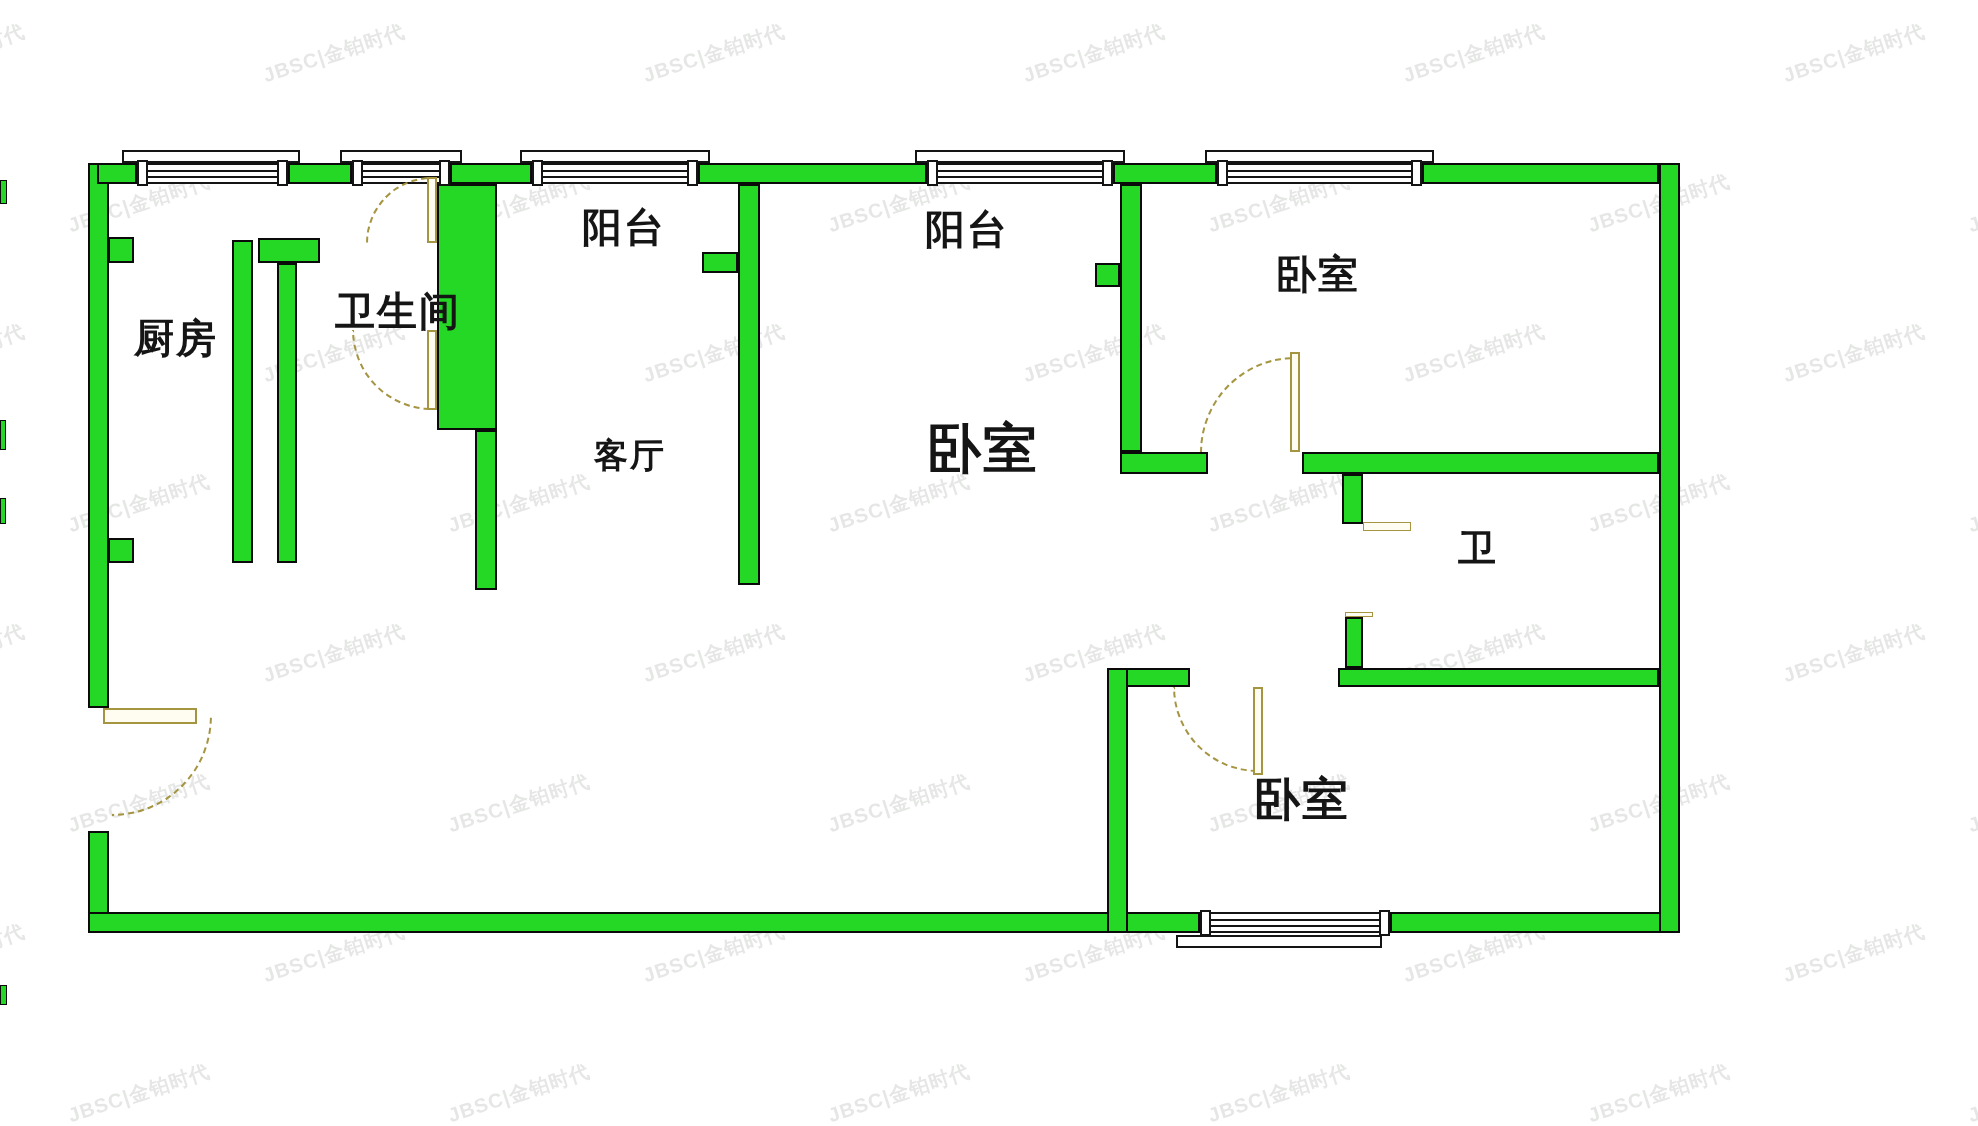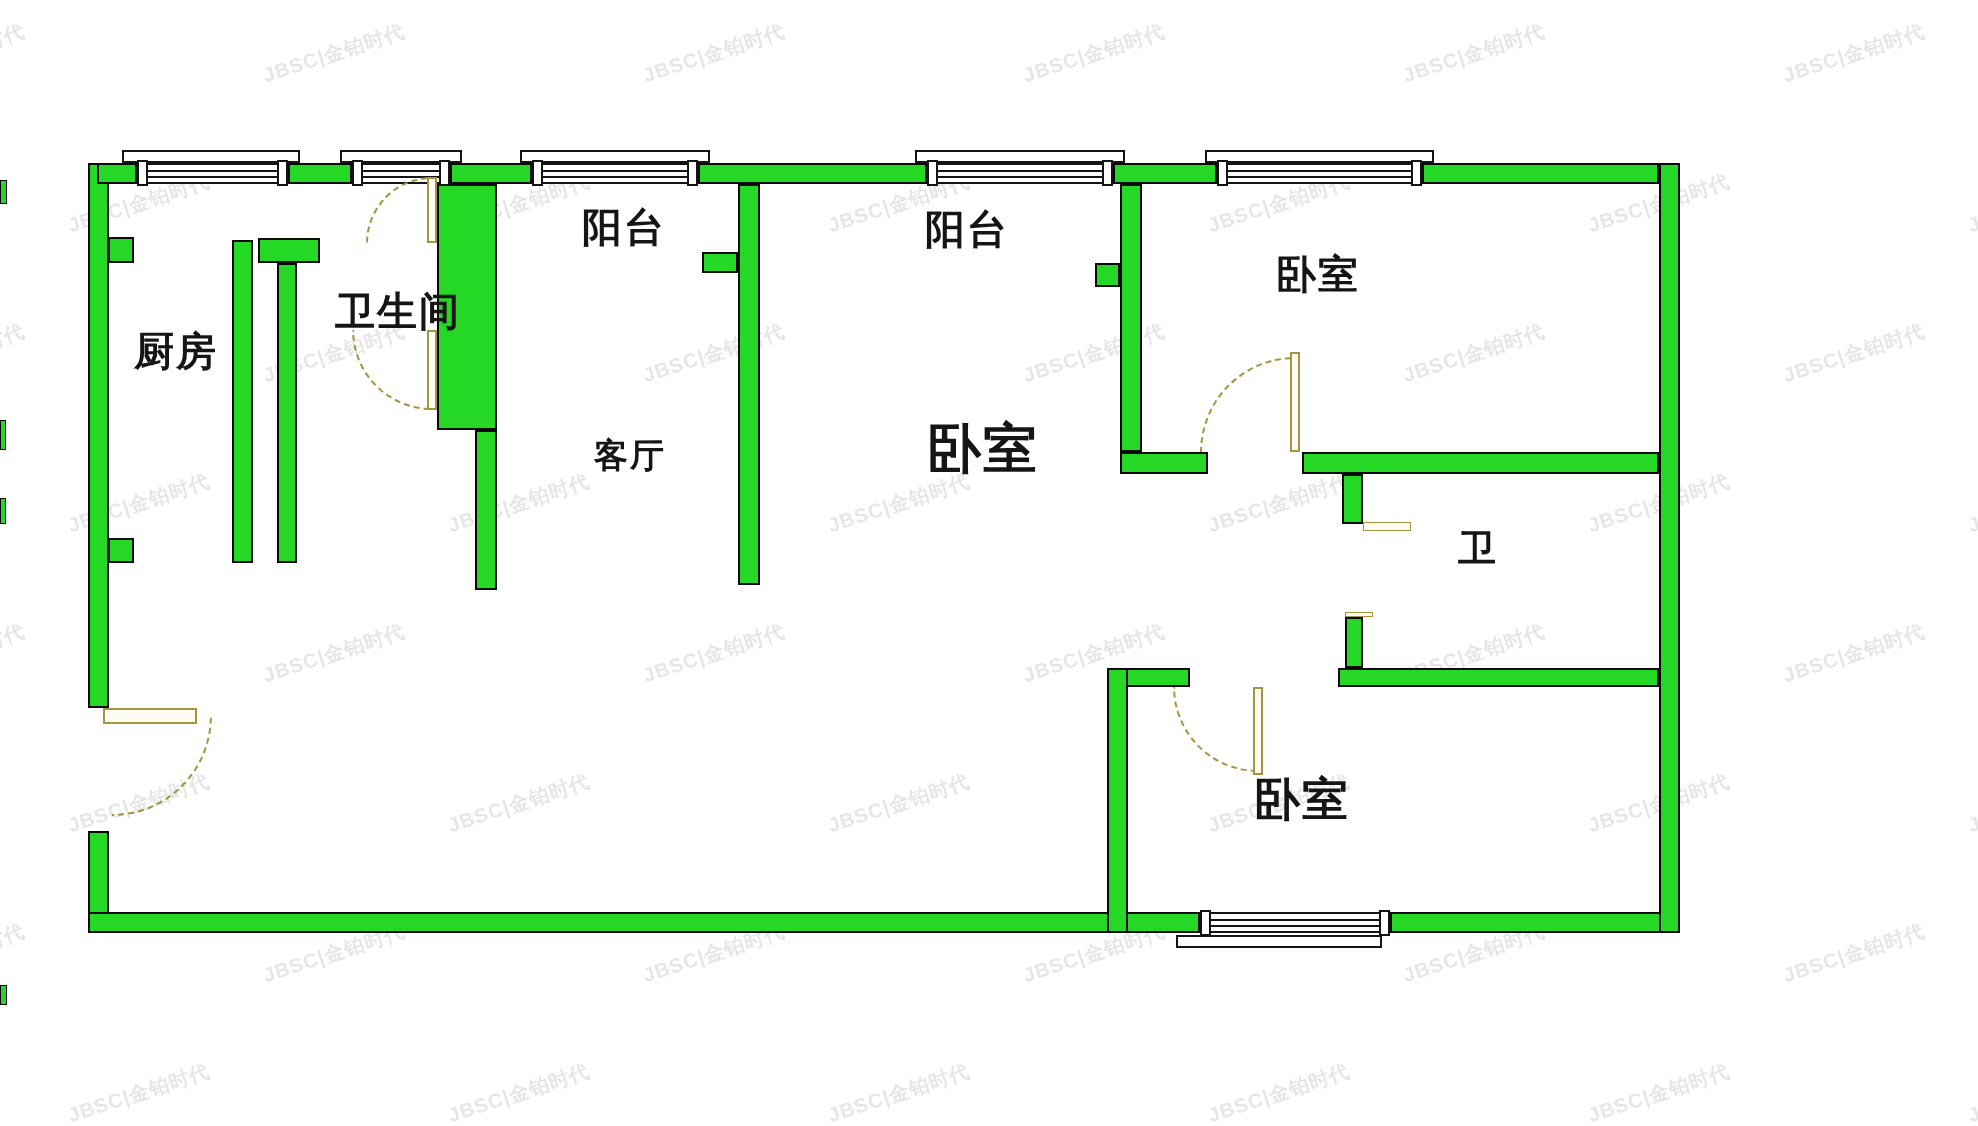--- a/index.html
+++ b/index.html
@@ -136,21 +136,21 @@
     <div class="door-frame" style="left: 427px; top: 177px; width: 10px; height: 66px;"></div>
     <div class="door-arc arc-nw" style="left: 366px; top: 177px; width: 66px; height: 66px;"></div>
     <div class="door-frame" style="left: 427px; top: 330px; width: 10px; height: 80px;"></div>
     <div class="door-arc arc-sw" style="left: 352px; top: 330px; width: 80px; height: 80px;"></div>
     <div class="door-frame" style="left: 1290px; top: 352px; width: 10px; height: 100px;"></div>
     <div class="door-arc arc-nw" style="left: 1200px; top: 357px; width: 95px; height: 95px;"></div>
     <div class="door-frame" style="left: 1253px; top: 687px; width: 10px; height: 88px;"></div>
     <div class="door-arc arc-sw" style="left: 1173px; top: 687px; width: 85px; height: 85px;"></div>
     <div class="tan-line" style="left: 1363px; top: 522px; width: 48px; height: 9px;"></div>
     <div class="tan-line" style="left: 1345px; top: 612px; width: 28px; height: 5px;"></div>
-    <div class="room-label" style="left: 176px; top: 351px; font-size: 40px;">厨房</div>
+    <div class="room-label" style="left: 176px; top: 338px; font-size: 40px;">厨房</div>
     <div class="room-label" style="left: 398px; top: 311px; font-size: 40px;">卫生间</div>
     <div class="room-label" style="left: 624px; top: 227px; font-size: 40px;">阳台</div>
     <div class="room-label" style="left: 967px; top: 229px; font-size: 40px;">阳台</div>
     <div class="room-label" style="left: 630px; top: 456px; font-size: 34px;">客厅</div>
     <div class="room-label" style="left: 983px; top: 449px; font-size: 54px;">卧室</div>
     <div class="room-label" style="left: 1318px; top: 274px; font-size: 40px;">卧室</div>
     <div class="room-label" style="left: 1302px; top: 800px; font-size: 46px;">卧室</div>
     <div class="room-label" style="left: 1478px; top: 548px; font-size: 38px;">卫</div>
   </div>
 

